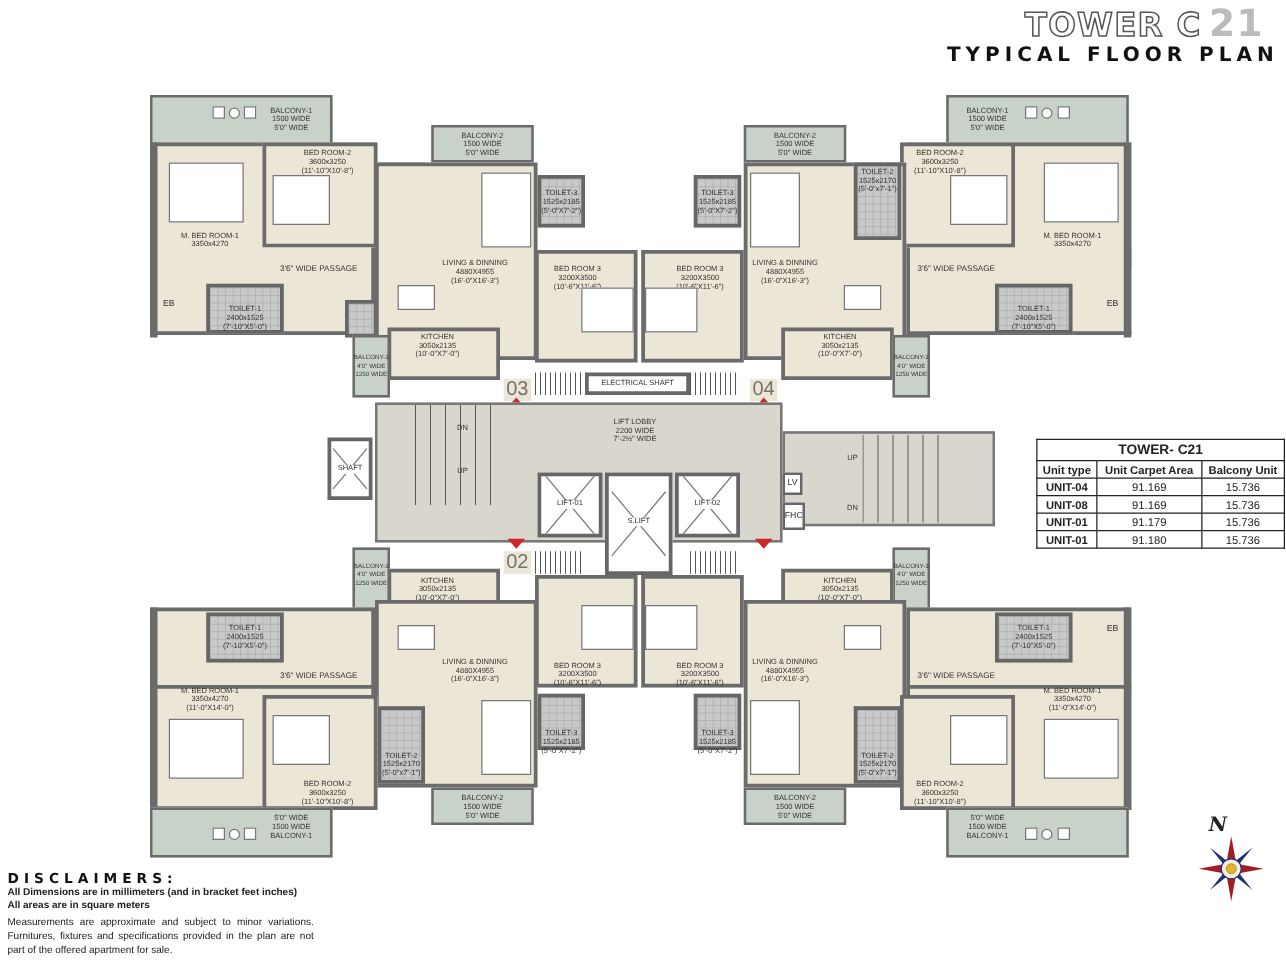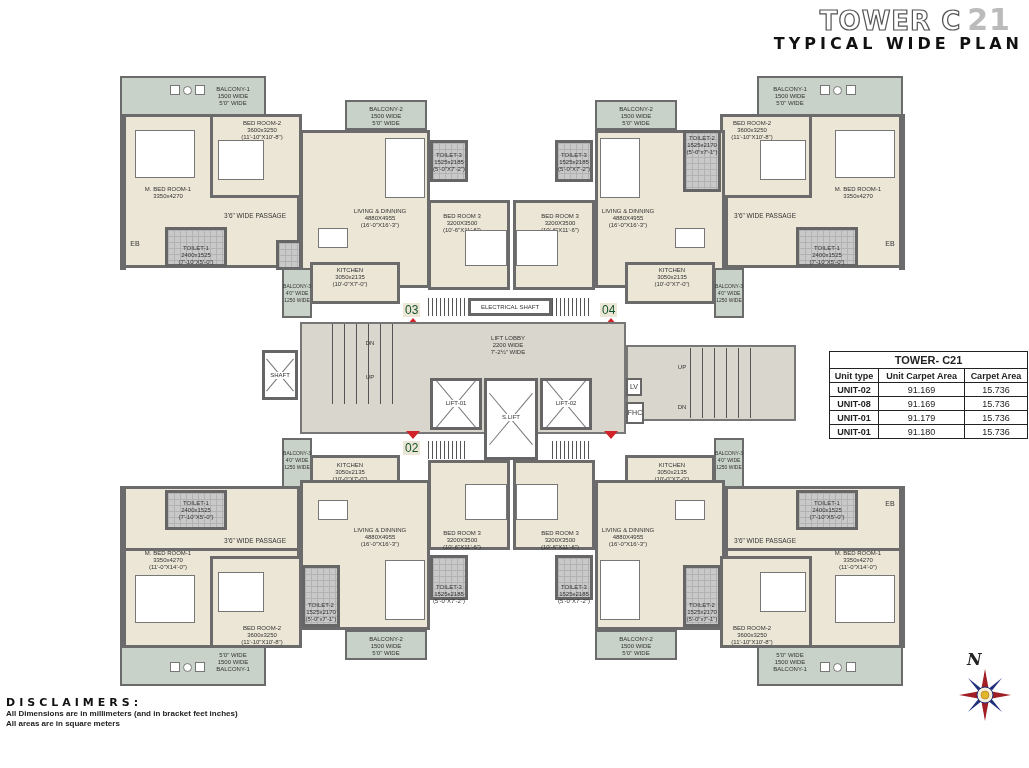--- a/index.html
+++ b/index.html
@@ -14,21 +14,21 @@
   .toilet{position:absolute;background:#c9c9c9;border:3px solid #666;box-sizing:border-box;
      background-image:linear-gradient(#b2b2b2 1px,transparent 1px),linear-gradient(90deg,#b2b2b2 1px,transparent 1px);background-size:6px 6px;}
   .lobby{position:absolute;background:#d9d6cd;border:2px solid #777;box-sizing:border-box;}
   .wall{position:absolute;background:#6b6b6b;}
   .lift{position:absolute;background:#fff;border:3px solid #666;box-sizing:border-box;overflow:hidden;}
   .lift::before,.lift::after{content:"";position:absolute;left:50%;top:50%;width:140%;height:1px;background:#777;transform-origin:center;}
   .lift::before{transform:translate(-50%,-50%) rotate(50deg);}
   .lift::after{transform:translate(-50%,-50%) rotate(-50deg);}
   .lbl{position:absolute;font-size:6px;line-height:7px;text-align:center;color:#333;white-space:nowrap;transform:translateX(-50%);}
   .lbl b{font-weight:normal;display:block;}
-  .unitno{position:absolute;font-size:12px;color:#14532d;background:#ece6d6;padding:0 2px;}
+  .unitno{position:absolute;font-size:16px;color:#737373;background:#ece6d6;padding:0 2px;}
   .tri{position:absolute;width:0;height:0;border-left:7px solid transparent;border-right:7px solid transparent;}
   .tri.up{border-bottom:8px solid #d0232a;}
   .tri.down{border-top:8px solid #d0232a;}
   .stairs{position:absolute;background-image:linear-gradient(90deg,#555 1px,transparent 1px);background-size:12px 100%;}
   .furn{position:absolute;background:#fff;border:1px solid #777;box-sizing:border-box;}
   
   table.area{position:absolute;left:829px;top:351px;border-collapse:collapse;font-size:9px;width:199px;}
   table.area td,table.area th{border:1.5px solid #222;text-align:center;padding:1px 2px;height:11px;}
   table.area th{font-weight:bold;}
   table.area caption{border:1.5px solid #222;border-bottom:none;font-weight:bold;font-size:11px;padding:2px 0;}
@@ -39,21 +39,21 @@
   .disc .b{font-size:8px;font-weight:bold;line-height:10px;}
   .disc .n{font-size:8px;line-height:11px;text-align:justify;margin-top:3px;}
   .compass{position:absolute;left:955px;top:650px;width:60px;height:70px;}
 </style>
 </head>
 <body>
 
 <div class="t1">
   <span>TOWER C</span><span class="num">21</span>
 </div>
-<div class="t2">TYPICAL WIDE PLAN</div>
+<div class="t2">TYPICAL FLOOR PLAN</div>
 
 <div>
 
   <div class="bal" style="left:120px;top:76px;width:146px;height:40px;"></div>
   <div class="lbl" style="left:233px;top:86px;">
       <b>BALCONY-1</b>
       <b>1500 WIDE</b>
       <b>5'0" WIDE</b>
     </div>
   <div class="furn" style="left:170px;top:85px;width:10px;height:10px;"></div>
@@ -418,24 +418,24 @@
   <div class="furn" style="left:833px;top:663px;width:9px;height:9px;border-radius:50%;"></div>
   <div class="furn" style="left:846px;top:662px;width:10px;height:10px;"></div>
 </div>
 
 <table class="area">
   <caption>TOWER- C21</caption>
   <tbody>
       <tr>
     <th>Unit type</th>
     <th>Unit Carpet Area</th>
-    <th>Carpet Area</th>
+    <th>Balcony Unit</th>
   </tr>
   <tr>
-    <td class="u">UNIT-02</td>
+    <td class="u">UNIT-04</td>
     <td>91.169</td>
     <td>15.736</td>
   </tr>
   <tr>
     <td class="u">UNIT-08</td>
     <td>91.169</td>
     <td>15.736</td>
   </tr>
   <tr>
     <td class="u">UNIT-01</td>
@@ -447,20 +447,21 @@
     <td>91.180</td>
     <td>15.736</td>
   </tr>
 </tbody>
   </table>
 
 <div class="disc">
   <h3>DISCLAIMERS:</h3>
   <div class="b">All Dimensions are in millimeters (and in bracket feet inches)</div>
   <div class="b">All areas are in square meters</div>
+  <div class="n">Measurements are approximate and subject to minor variations. Furnitures, fixtures and specifications provided in the plan are not part of the offered apartment for sale.</div>
 </div>
 
 <div class="compass">
   <div style="position:absolute;left:12px;top:0;font-family:'DejaVu Serif',serif;font-style:italic;font-size:16px;font-weight:bold;">N</div>
   <svg width="60" height="55" viewBox="-30 -27 60 55" style="position:absolute;left:0;top:18px;">
     <polygon points="0,-26 4,-4 0,0 -4,-4" fill="#a01e24"></polygon>
     <polygon points="0,26 4,4 0,0 -4,4" fill="#a01e24"></polygon>
     <polygon points="-26,0 -4,-4 0,0 -4,4" fill="#a01e24"></polygon>
     <polygon points="26,0 4,-4 0,0 4,4" fill="#a01e24"></polygon>
     <polygon points="-17,-17 -2,-5 0,0 -5,-2" fill="#1f2f7a"></polygon>

